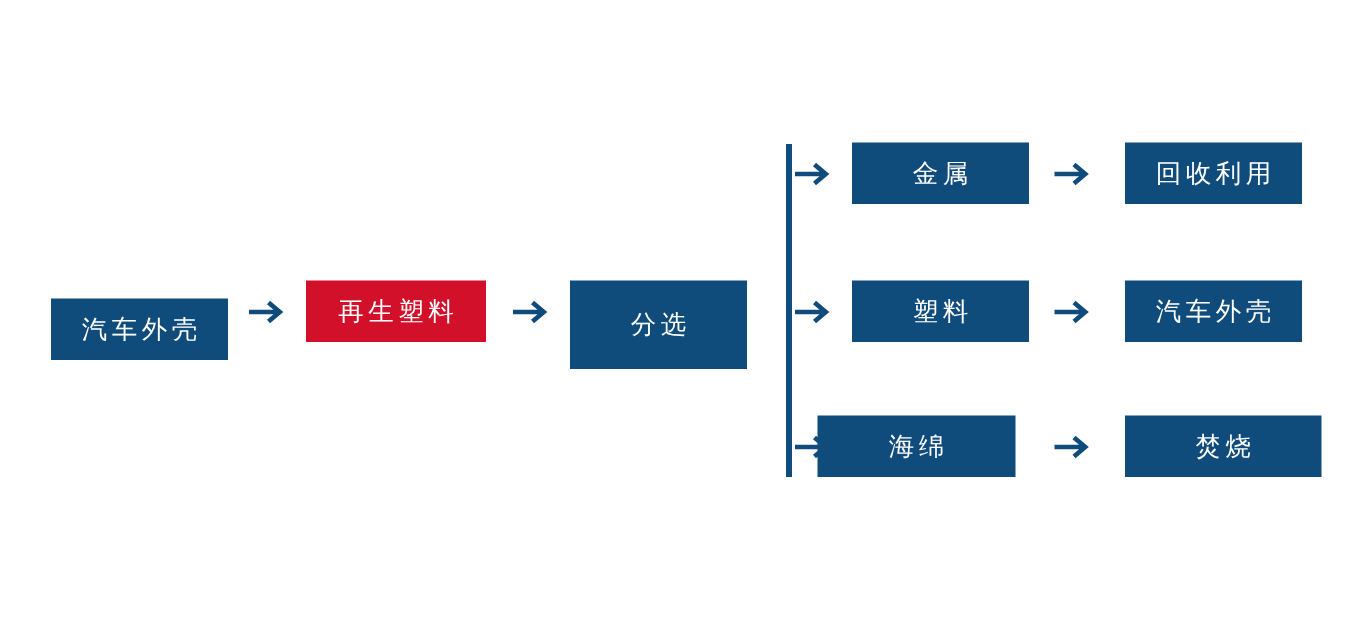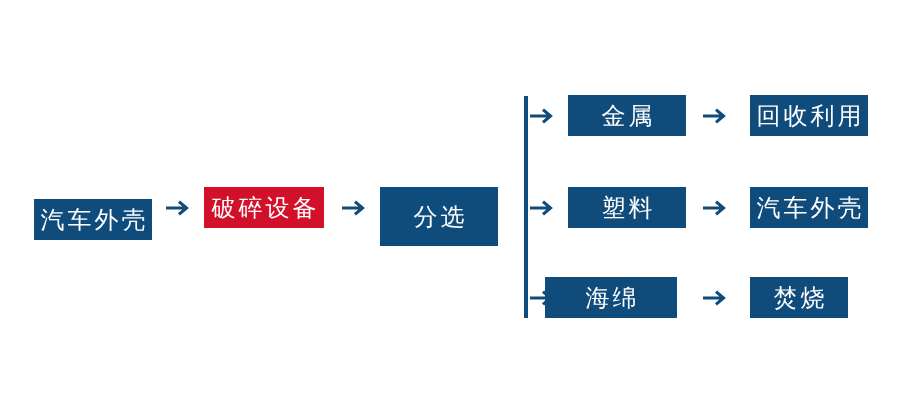--- a/index.html
+++ b/index.html
@@ -23,21 +23,21 @@
   }
 
   
   .node {
     position: absolute;
     box-sizing: border-box;
     display: flex;
     align-items: center;
     justify-content: center;
     color: #ffffff;
-    font-size: 24px;
+    font-size: 17px;
     letter-spacing: 3px;
     text-indent: 3px;
     line-height: 1;
     white-space: nowrap;
     font-family: "Liberation Sans", "DejaVu Sans", sans-serif;
   }
   .node.blue { background: #0f4c7c; }
   .node.red  { background: #d3102a; }
 
   
@@ -56,21 +56,21 @@
     position: absolute;
     background: #0f4c7c;
   }
 </style>
 </head>
 <body>
 
 <div id="canvas">
 
 <div class="node blue" style="left: 34px; top: 187px; width: 118px; height: 41px; margin-top: 12px;">汽车外壳</div>
-    <div class="node red" style="left: 204px; top: 187px; width: 120px; height: 41px;">破碎设备</div>
+    <div class="node red" style="left: 204px; top: 187px; width: 120px; height: 41px;">再生塑料</div>
     <div class="node blue" style="left: 380px; top: 187px; width: 118px; height: 59px;">分选</div>
     <div class="arrow" style="left: 163px; top: 193px; width: 30px; height: 30px;">
       <svg width="30" height="30" viewBox="0 0 30 30" aria-hidden="true">
         <path d="M3 15 H22 M16 8.6 L23.5 15 L16 21.4" fill="none" stroke="#0f4c7c" stroke-width="3.1" stroke-linecap="butt" stroke-linejoin="miter"></path>
       </svg>
     </div>
     <div class="arrow" style="left: 339px; top: 193px; width: 30px; height: 30px;">
       <svg width="30" height="30" viewBox="0 0 30 30" aria-hidden="true">
         <path d="M3 15 H22 M16 8.6 L23.5 15 L16 21.4" fill="none" stroke="#0f4c7c" stroke-width="3.1" stroke-linecap="butt" stroke-linejoin="miter"></path>
       </svg>
@@ -89,21 +89,21 @@
     <div class="arrow" style="left: 527px; top: 283px; width: 30px; height: 30px;">
       <svg width="30" height="30" viewBox="0 0 30 30" aria-hidden="true">
         <path d="M3 15 H22 M16 8.6 L23.5 15 L16 21.4" fill="none" stroke="#0f4c7c" stroke-width="3.1" stroke-linecap="butt" stroke-linejoin="miter"></path>
       </svg>
     </div>
     <div class="node blue" style="left: 568px; top: 95px; width: 118px; height: 41px;">金属</div>
     <div class="node blue" style="left: 750px; top: 95px; width: 118px; height: 41px;">回收利用</div>
     <div class="node blue" style="left: 568px; top: 187px; width: 118px; height: 41px;">塑料</div>
     <div class="node blue" style="left: 750px; top: 187px; width: 118px; height: 41px;">汽车外壳</div>
     <div class="node blue" style="left: 545px; top: 277px; width: 132px; height: 41px;">海绵</div>
-    <div class="node blue" style="left: 750px; top: 277px; width: 98px; height: 41px;">焚烧</div>
+    <div class="node blue" style="left: 750px; top: 277px; width: 131px; height: 41px;">焚烧</div>
     <div class="arrow" style="left: 700px; top: 101px; width: 30px; height: 30px;">
       <svg width="30" height="30" viewBox="0 0 30 30" aria-hidden="true">
         <path d="M3 15 H22 M16 8.6 L23.5 15 L16 21.4" fill="none" stroke="#0f4c7c" stroke-width="3.1" stroke-linecap="butt" stroke-linejoin="miter"></path>
       </svg>
     </div>
     <div class="arrow" style="left: 700px; top: 193px; width: 30px; height: 30px;">
       <svg width="30" height="30" viewBox="0 0 30 30" aria-hidden="true">
         <path d="M3 15 H22 M16 8.6 L23.5 15 L16 21.4" fill="none" stroke="#0f4c7c" stroke-width="3.1" stroke-linecap="butt" stroke-linejoin="miter"></path>
       </svg>
     </div>

